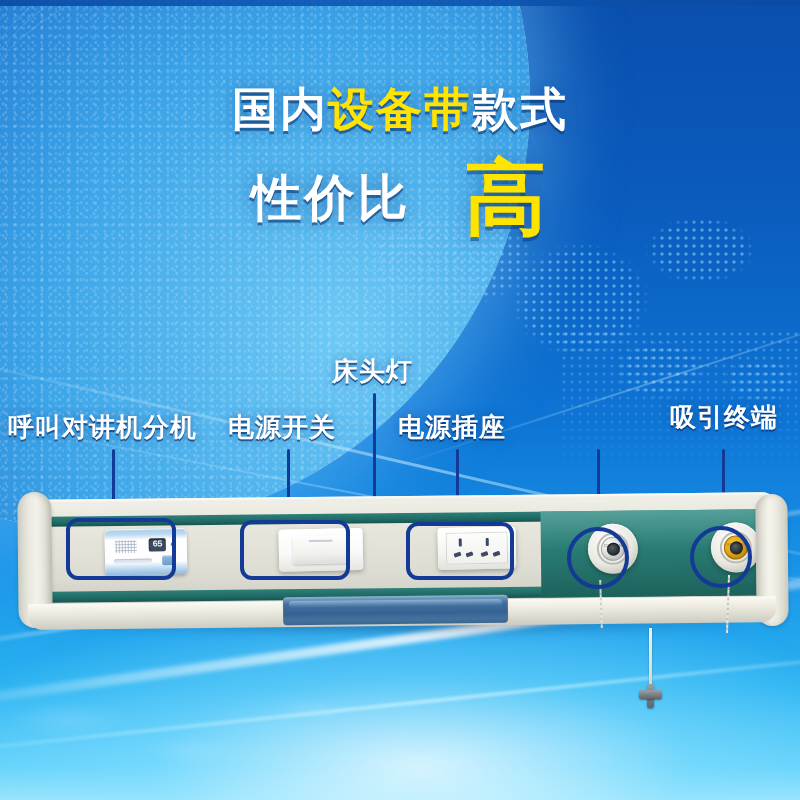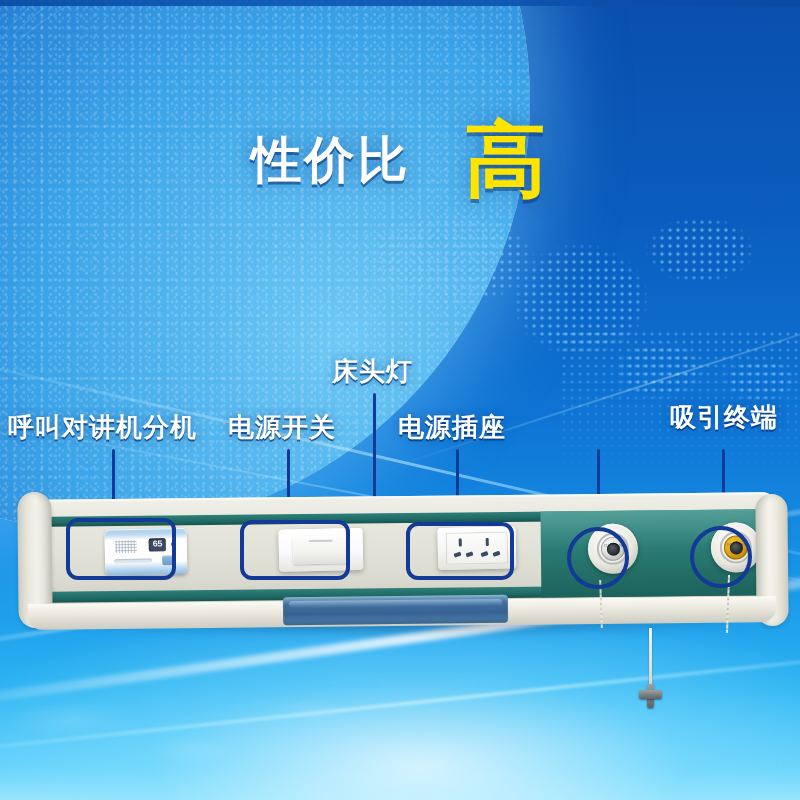--- a/index.html
+++ b/index.html
@@ -105,21 +105,21 @@
   
   .headline{position:absolute;left:0;top:86px;width:800px;text-align:center;}
   .hl1{
     font-size:46px;line-height:1;font-weight:bold;letter-spacing:2px;
     color:#ffffff;
     text-shadow:0 3px 0 rgba(4,48,110,.55), 0 0 16px rgba(10,60,140,.45);
     white-space:nowrap;
   }
   .hl1 .accent{color:#ffe400;}
   .hl2row{
-    margin-top:36px;display:flex;align-items:center;justify-content:center;gap:54px;white-space:nowrap;
+    margin-top:28px;display:flex;align-items:center;justify-content:center;gap:54px;white-space:nowrap;
   }
   .hl2{
     font-size:50px;font-weight:bold;letter-spacing:3px;color:#ffffff;line-height:1;
     text-shadow:0 3px 0 rgba(4,48,110,.55), 0 0 18px rgba(10,60,140,.5);
   }
   .hl-big{
     font-size:82px;font-weight:bold;color:#ffe400;line-height:.92;letter-spacing:2px;
     text-shadow:0 4px 0 rgba(4,48,110,.45), 0 0 22px rgba(10,60,140,.45);
   }
 
@@ -285,20 +285,21 @@
   <div class="glow-bottom"></div>
   <div class="streak s1"></div>
   <div class="streak s2"></div>
   <div class="streak s6"></div>
   <div class="streak s3"></div>
   <div class="streak s4"></div>
   <div class="streak s5"></div>
   <div class="topbar"></div>
 
   <div class="headline">
+    <div class="hl1"><span>国内</span><span class="accent">设备带</span><span>款式</span></div>
     <div class="hl2row">
       <span class="hl2">性价比</span>
       <span class="hl-big">高</span>
     </div>
   </div>
 
   <div class="callout" style="left:228px;top:414px;">电源开关</div>
   <div class="callout" style="left:8px;top:414px;">呼叫对讲机分机</div>
   <div class="callout" style="left:332px;top:358px;">床头灯</div>
   <div class="callout" style="left:398px;top:414px;">电源插座</div>

